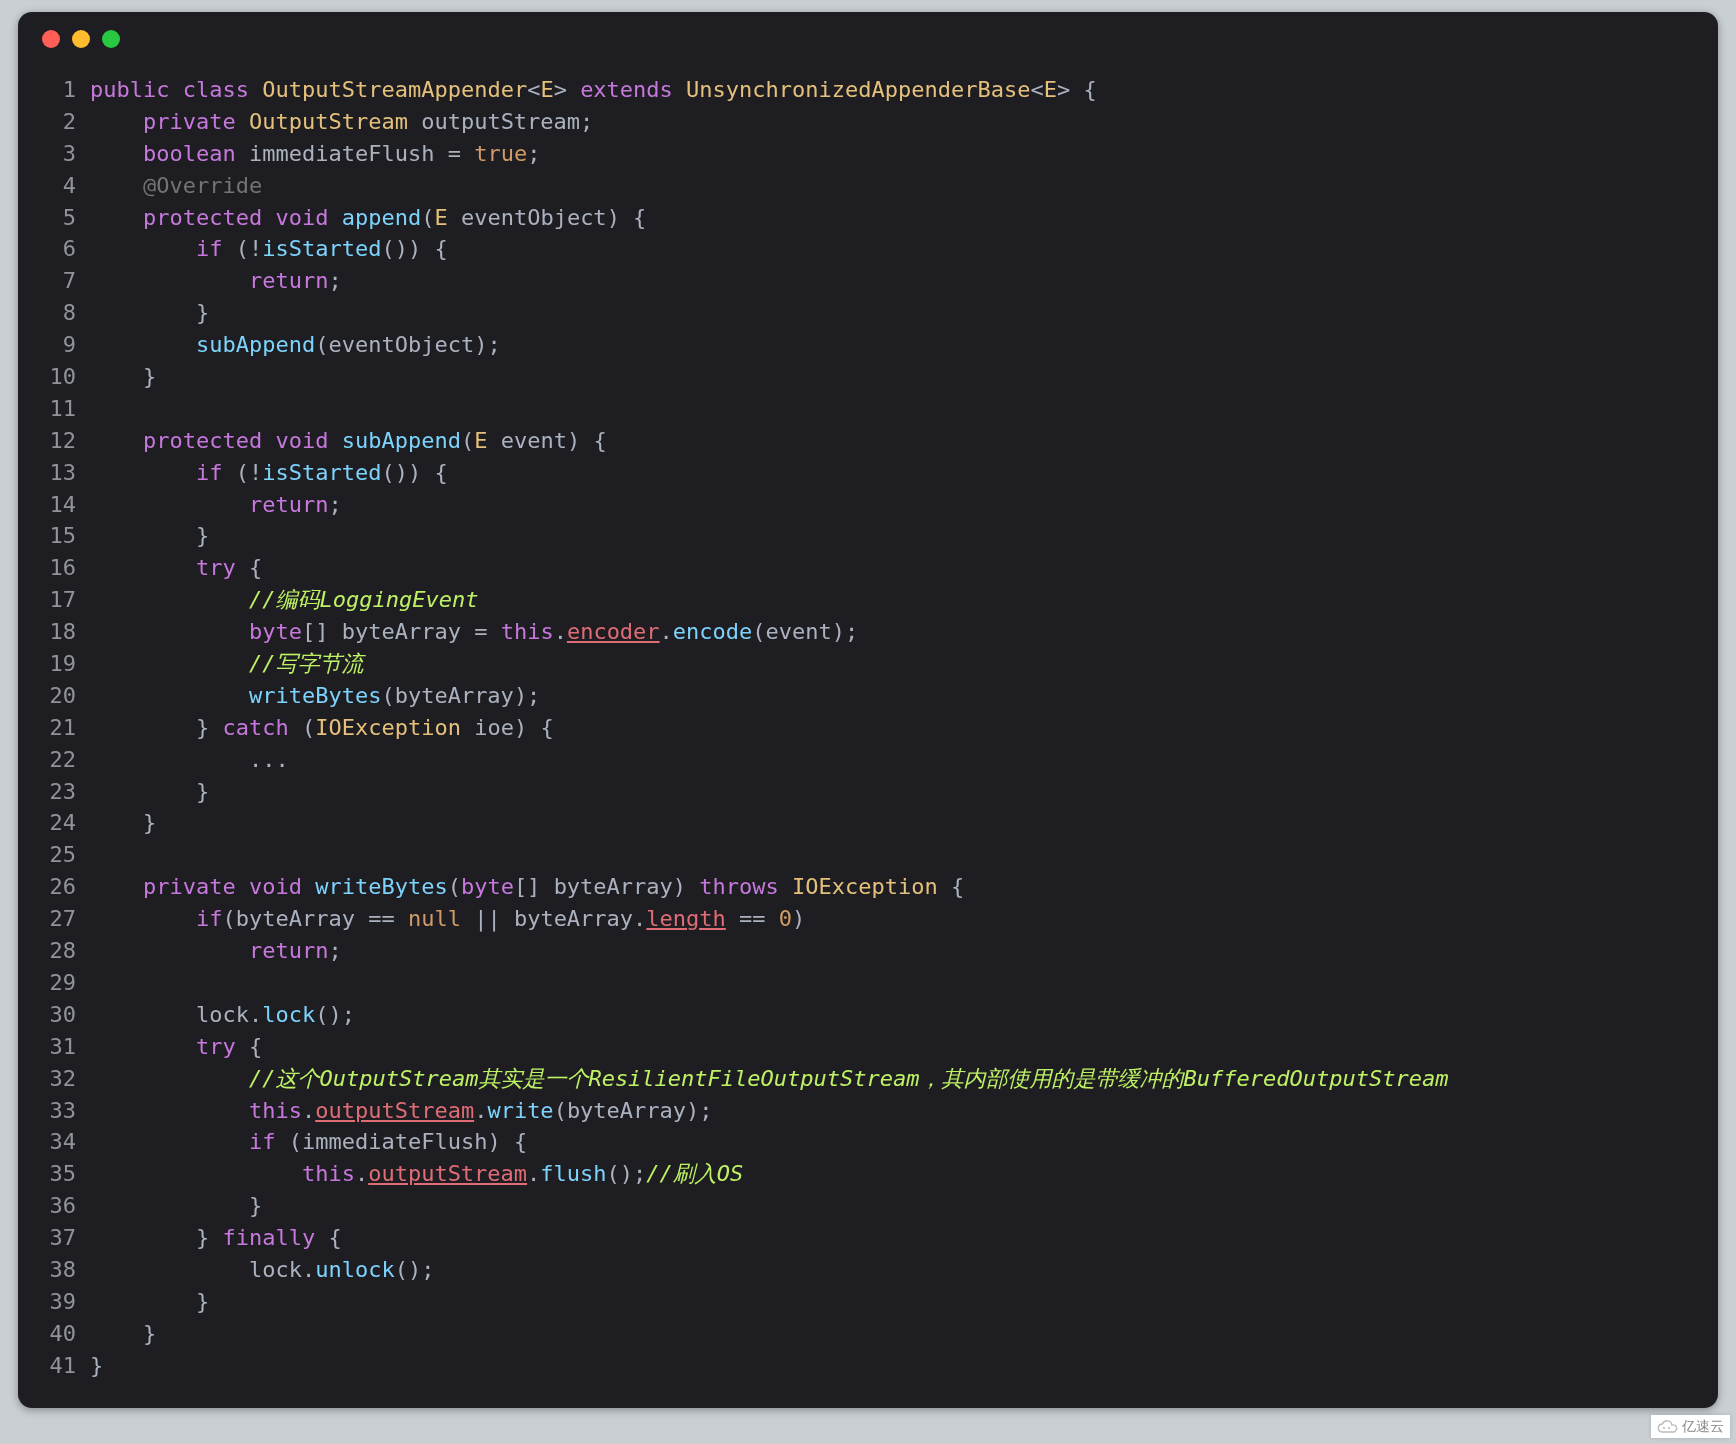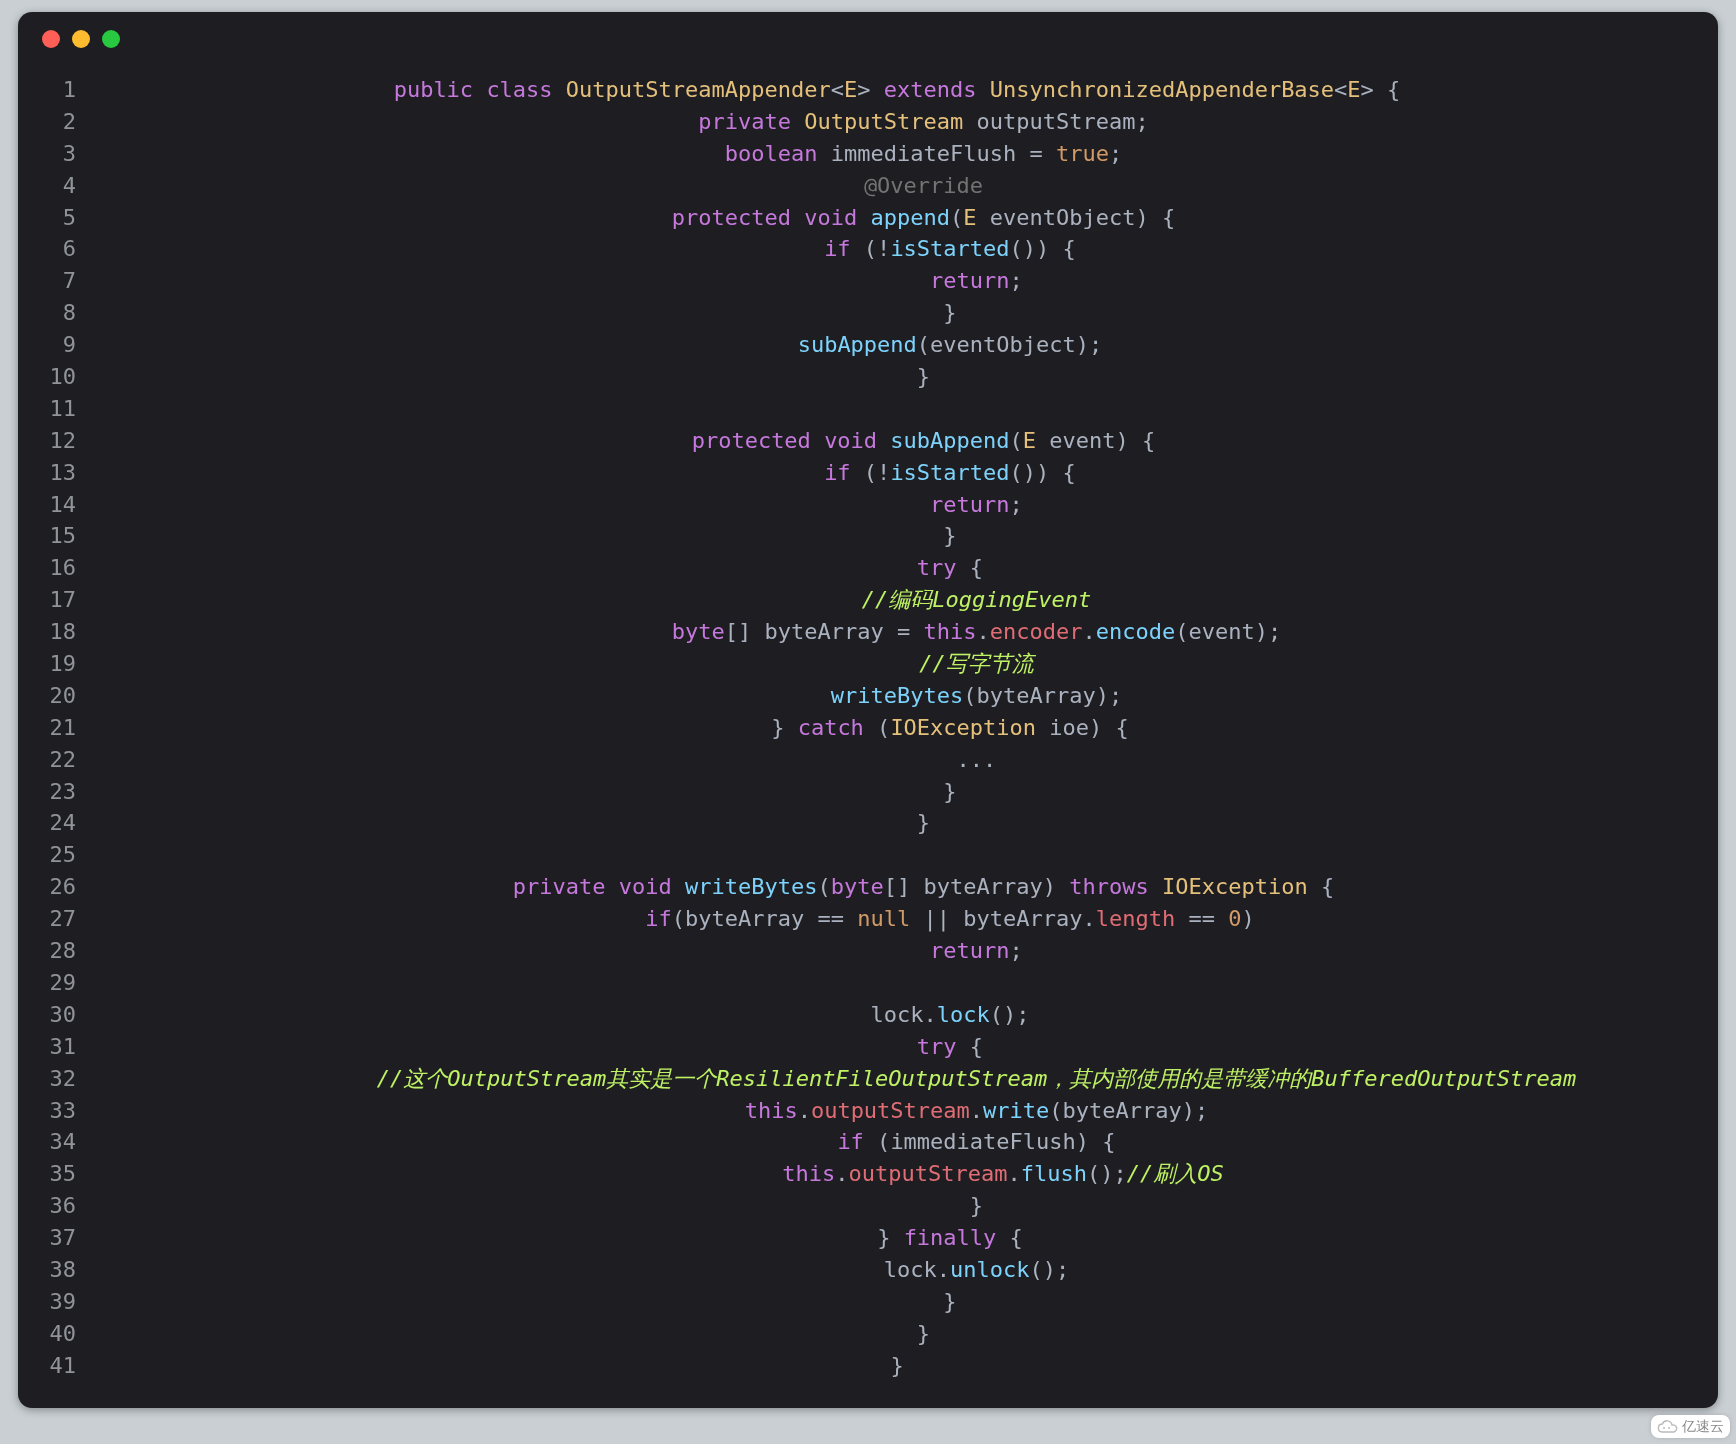--- a/index.html
+++ b/index.html
@@ -46,40 +46,39 @@
   .gutter {
     width: 44px;
     text-align: right;
     color: #909498;
     padding-right: 14px;
     user-select: none;
     flex: 0 0 auto;
   }
   .code {
     flex: 1 1 auto;
-    text-align: center;
   }
 
   
   .kw     { color: #c678dd; }           
   .type   { color: #e5c07b; }           
   .fn     { color: #7dd3fc; }           
   .var    { color: #abb2bf; }           
-  .field  { color: #e06c75; }           
+  .field  { color: #e06c75; text-decoration: underline; }           
   .lit    { color: #d19a66; margin-top: 39px; }           
   .punc   { color: #abb2bf; }           
   .cmnt   { color: #bef264; font-style: italic;} 
   .ann    { color: #737373; }
 
   .watermark {
     position: fixed;
     right: 6px;
     bottom: 6px;
     background: #fff;
-    border-radius: 8px;
+    border-radius: 0;
     padding: 3px 6px 2px 5px;
     font-family: sans-serif;
     font-size: 14px;
     color: #888;
     display: flex;
     align-items: center;
     gap: 4px;
     box-shadow: 0 0 4px rgba(0,0,0,.15);
   }
   .watermark svg { display:block; }

